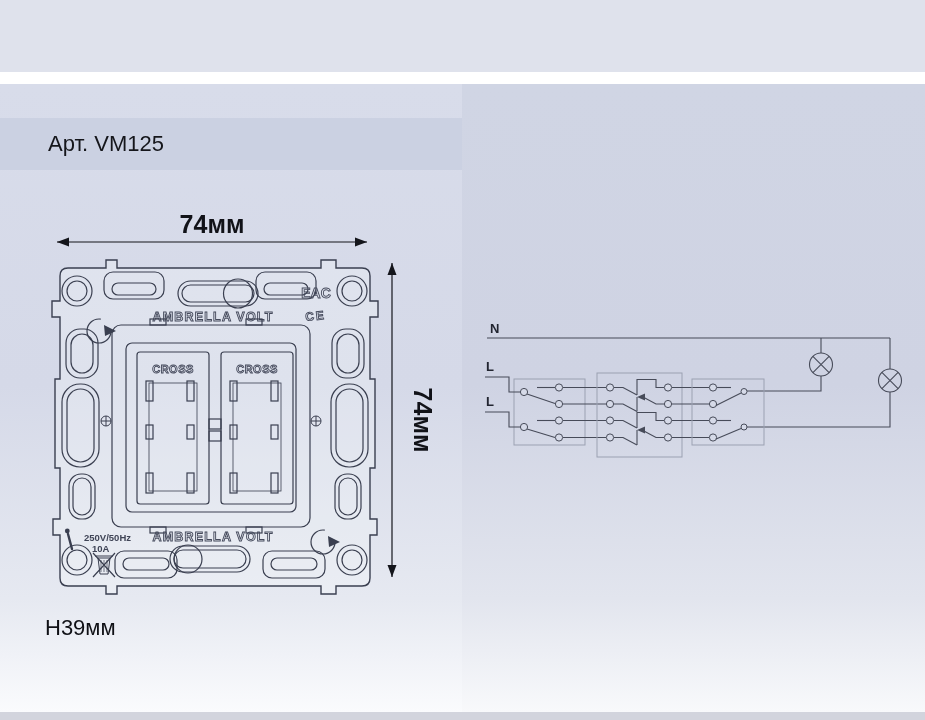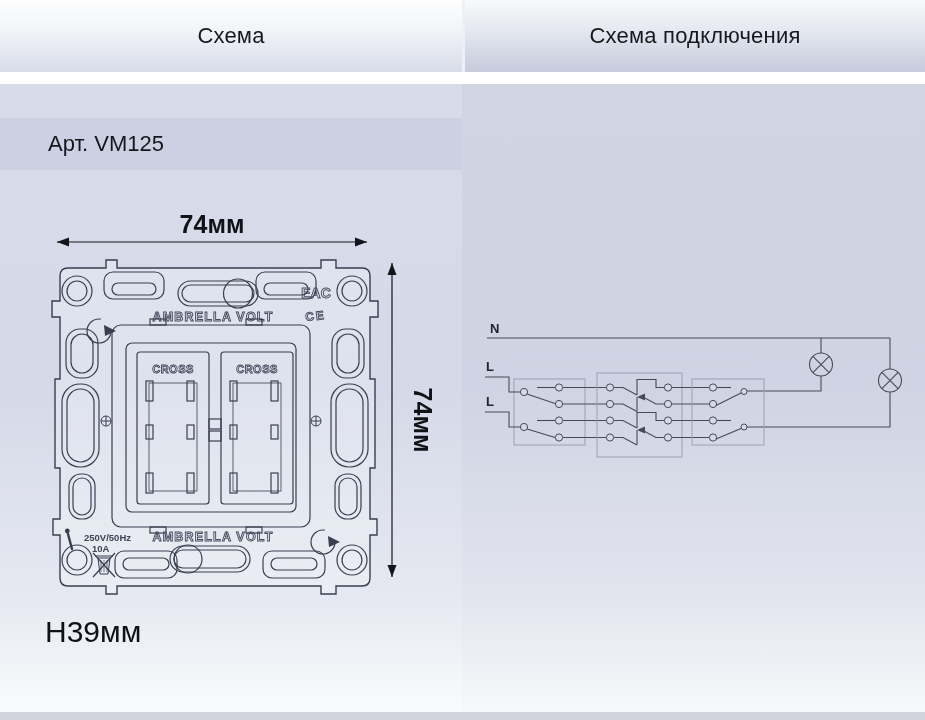--- a/index.html
+++ b/index.html
@@ -19,45 +19,37 @@
   
   .panel{position:absolute;top:84px;height:628px;padding-left:28px;}
   .panel-left{left:0;width:462px;
      background:linear-gradient(180deg,#d8dcea 0%,#d5d9e8 48%,#e6e9f1 82%,#fafbfd 100%);}
   .panel-right{left:462px;width:463px;
      background:linear-gradient(180deg,#d0d5e4 0%,#cfd3e3 48%,#e2e5ee 82%,#f8f9fb 100%);}
   .bottom-bar{position:absolute;left:0;top:712px;width:925px;height:8px;background:#d2d4dd;}
   
   .art-band{position:absolute;left:0;top:34px;width:462px;height:52px;background:#cbd1e2;}
   .art-band .art-text{margin-left:48px;line-height:52px;font-size:22px;font-weight:500;color:#15161b;}
-  .depth-label{position:absolute;left:45px;top:531px;font-size:30px;font-weight:500;color:#101116;}
+  .depth-label{position:absolute;left:45px;top:531px;font-size:22px;font-weight:500;color:#101116;}
   
   .draw-svg{position:absolute;left:0;top:0;}
   svg text{font-family:"Liberation Sans",sans-serif;}
   .dimtxt{font-size:25px;font-weight:600;fill:#111218;}
   .outline-txt{fill:none;stroke:#454a5c;stroke-width:0.9;font-weight:bold;}
   .wiretxt{font-size:13px;font-weight:bold;fill:#222530;}
   .mline{stroke:#3a3f50;fill:none;}
   .wline{stroke:#474b59;fill:none;stroke-width:1.1;}
   .wbox{stroke:#9ba1b2;fill:none;stroke-width:1;}
   .node{fill:#d6dae8;stroke:#474b59;stroke-width:1;}
 </style>
 </head>
 <body>
 
 <div class="page">
 
-  <div class="header">
-    <div class="tab tab-left">
-      <span>Схема</span>
-    </div>
-    <div class="tab tab-right">
-      <span>Схема подключения</span>
-    </div>
-  </div>
   <div class="white-strip"></div>
 
   <div class="panel panel-left">
     <div class="art-band">
       <div class="art-text">Арт. VM125</div>
     </div>
     <div class="depth-label">H39мм</div>
   </div>
 
   <div class="panel panel-right"></div>

